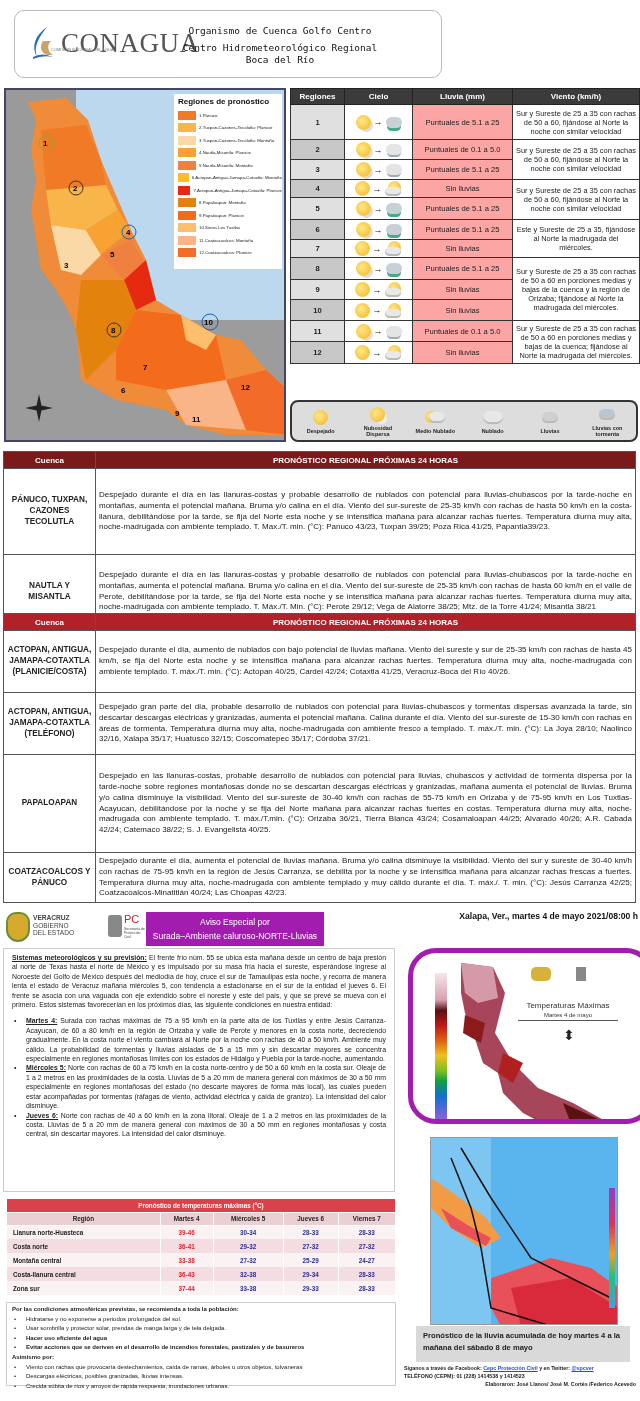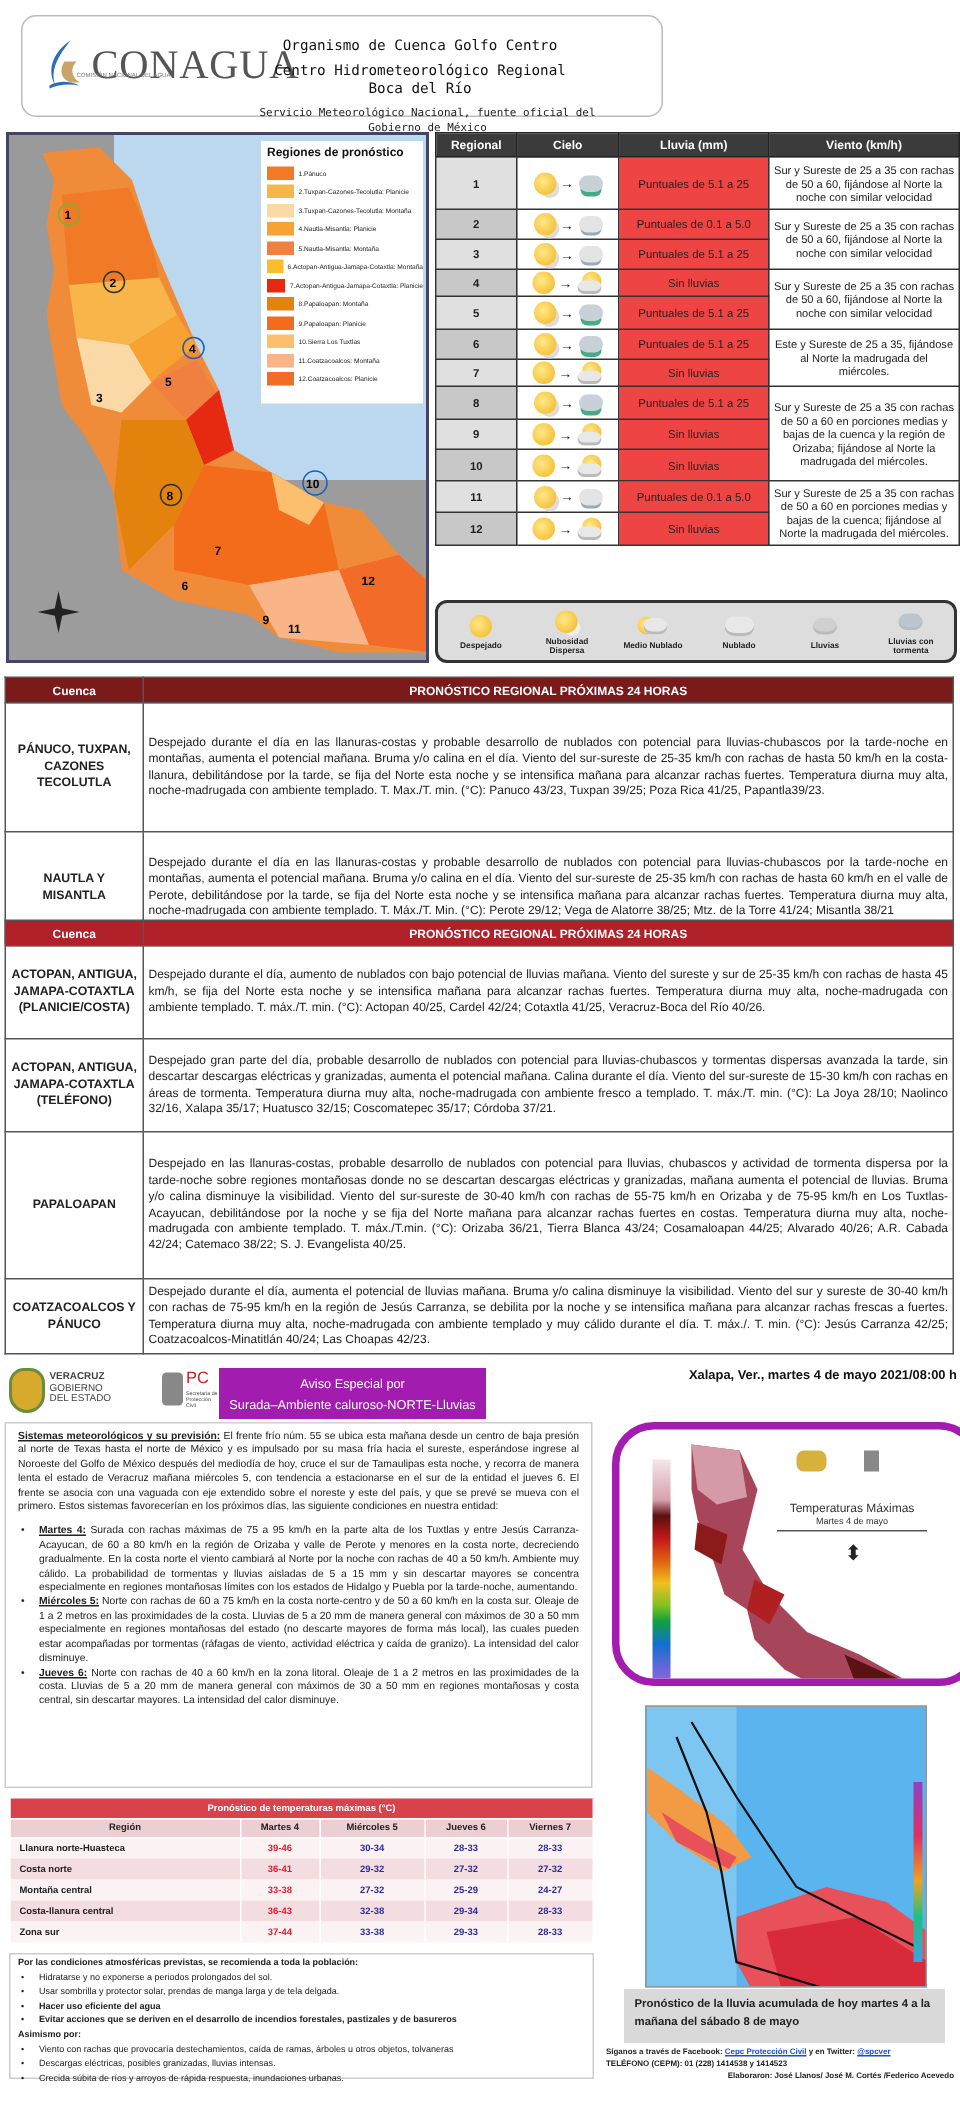--- a/index.html
+++ b/index.html
@@ -16,21 +16,21 @@
 .legend-title{font-size:8px;font-weight:bold;color:#111;padding:3px 4px}
 .legend-item{display:flex;align-items:center;height:12.5px;padding-left:4px}
 .legend-sw{width:18px;height:9px;margin-right:3px}
 .legend-lbl{font-size:4.4px;color:#222;white-space:nowrap}
 .ftable{position:absolute;left:290px;top:88px;width:350px;border-collapse:collapse;font-size:7.6px}
 .ftable th{background:#3b3b3b;color:#fff;font-size:8px;height:16px;border:1px solid #222}
 .ftable td{border:1px solid #333;text-align:center;color:#222}
 .ftable td.reg{background:#e0e0e0;font-weight:bold;width:54px}
 .ftable td.reg.dk{background:#c8c8c8}
 .ftable td.cielo{width:68px}
-.ftable td.lluv{width:100px;background:#ef4444}
+.ftable td.lluv{width:100px;background:#fca5a5}
 .ftable td.vien{background:#fff;font-size:7.4px;line-height:9px;padding:1px 3px}
 .sky{display:flex;align-items:center;justify-content:center;gap:3px}
 .sun{width:15px;height:15px;border-radius:50%;background:radial-gradient(circle at 40% 40%,#ffe98a,#f2b21d);display:inline-block}
 .cloud{width:16px;height:11px;background:#e8e8e8;border-radius:8px;display:inline-block;box-shadow:inset 0 -2px 0 #bbb}
 .arrow{font-size:9px;color:#111}
 .icons-legend{position:absolute;left:290px;top:400px;width:348px;height:42px;border:2px solid #333;border-radius:8px;background:#ddd;display:flex;justify-content:space-around;align-items:center}
 .il{display:flex;flex-direction:column;align-items:center;font-size:5.5px;font-weight:bold;text-align:center;width:52px}
 .il .ic{height:18px;display:flex;align-items:center;margin-bottom:2px}
 .rtable{position:absolute;left:3px;width:633px;border-collapse:collapse}
 .rtable th{height:17px;font-size:8px;color:#fff;font-weight:bold;border:1px solid #555}
@@ -73,21 +73,20 @@
       <path d="M18 2 C6 10 2 22 8 32 C4 22 10 12 18 2Z" fill="#2a6fb5"></path>
       <path d="M14 16 C10 22 12 28 18 30 L24 30 C18 26 18 20 22 16Z" fill="#c9a46a"></path>
       <path d="M4 32 Q13 27 24 32 Q13 30 4 34Z" fill="#2a6fb5"></path>
     </svg>
     <span class="logo-text">CONAGUA</span>
   </div>
   <div class="logo-sub">COMISIÓN NACIONAL DEL AGUA</div>
   <div class="hdr-title" style="top:14px">Organismo de Cuenca Golfo Centro</div>
   <div class="hdr-title" style="top:31px">Centro Hidrometeorológico Regional</div>
   <div class="hdr-title" style="top:43px">Boca del Río</div>
-  <div class="hdr-sub">Servicio Meteorológico Nacional, fuente oficial del Gobierno de México</div>
 </div>
 
 <div class="map">
   <svg width="282" height="354" viewBox="0 0 282 354" style="position:absolute;left:0;top:0">
     <rect x="0" y="0" width="70" height="354" fill="#9a9a9a"></rect>
     <rect x="0" y="230" width="282" height="124" fill="#9c9c9c"></rect>
     <path d="M22 12 L60 8 L82 30 L95 70 L112 110 L125 140 L140 170 L150 210 L175 225 L210 245 L235 250 L260 280 L282 300 L282 345 L220 345 L180 335 L160 320 L110 310 L75 290 L70 240 L62 220 L50 200 L35 180 L30 150 L25 120 L30 90 L25 60 L30 30Z" fill="#f08b3a"></path>
     <path d="M35 40 L80 35 L95 70 L100 95 L70 110 L40 100Z" fill="#f07a26"></path>
     <path d="M40 100 L100 95 L112 120 L80 140 L45 135Z" fill="#f7b54a"></path>
     <path d="M45 135 L80 140 L95 165 L75 185 L55 180Z" fill="#fbd9a6"></path>
@@ -171,21 +170,21 @@
           <span class="legend-sw" style="background:#f26b28"></span>
           <span class="legend-lbl">12.Coatzacoalcos: Planicie</span>
         </div>
       </div>
   </div>
 </div>
 
 <table class="ftable">
   <thead>
     <tr>
-      <th>Regional</th>
+      <th>Regiones</th>
       <th>Cielo</th>
       <th>Lluvia (mm)</th>
       <th>Viento (km/h)</th>
     </tr>
   </thead>
   <tbody id="ftbody">
       <tr style="height: 35px;">
         <td class="reg">1</td>
         <td class="cielo">
           <div class="sky">

